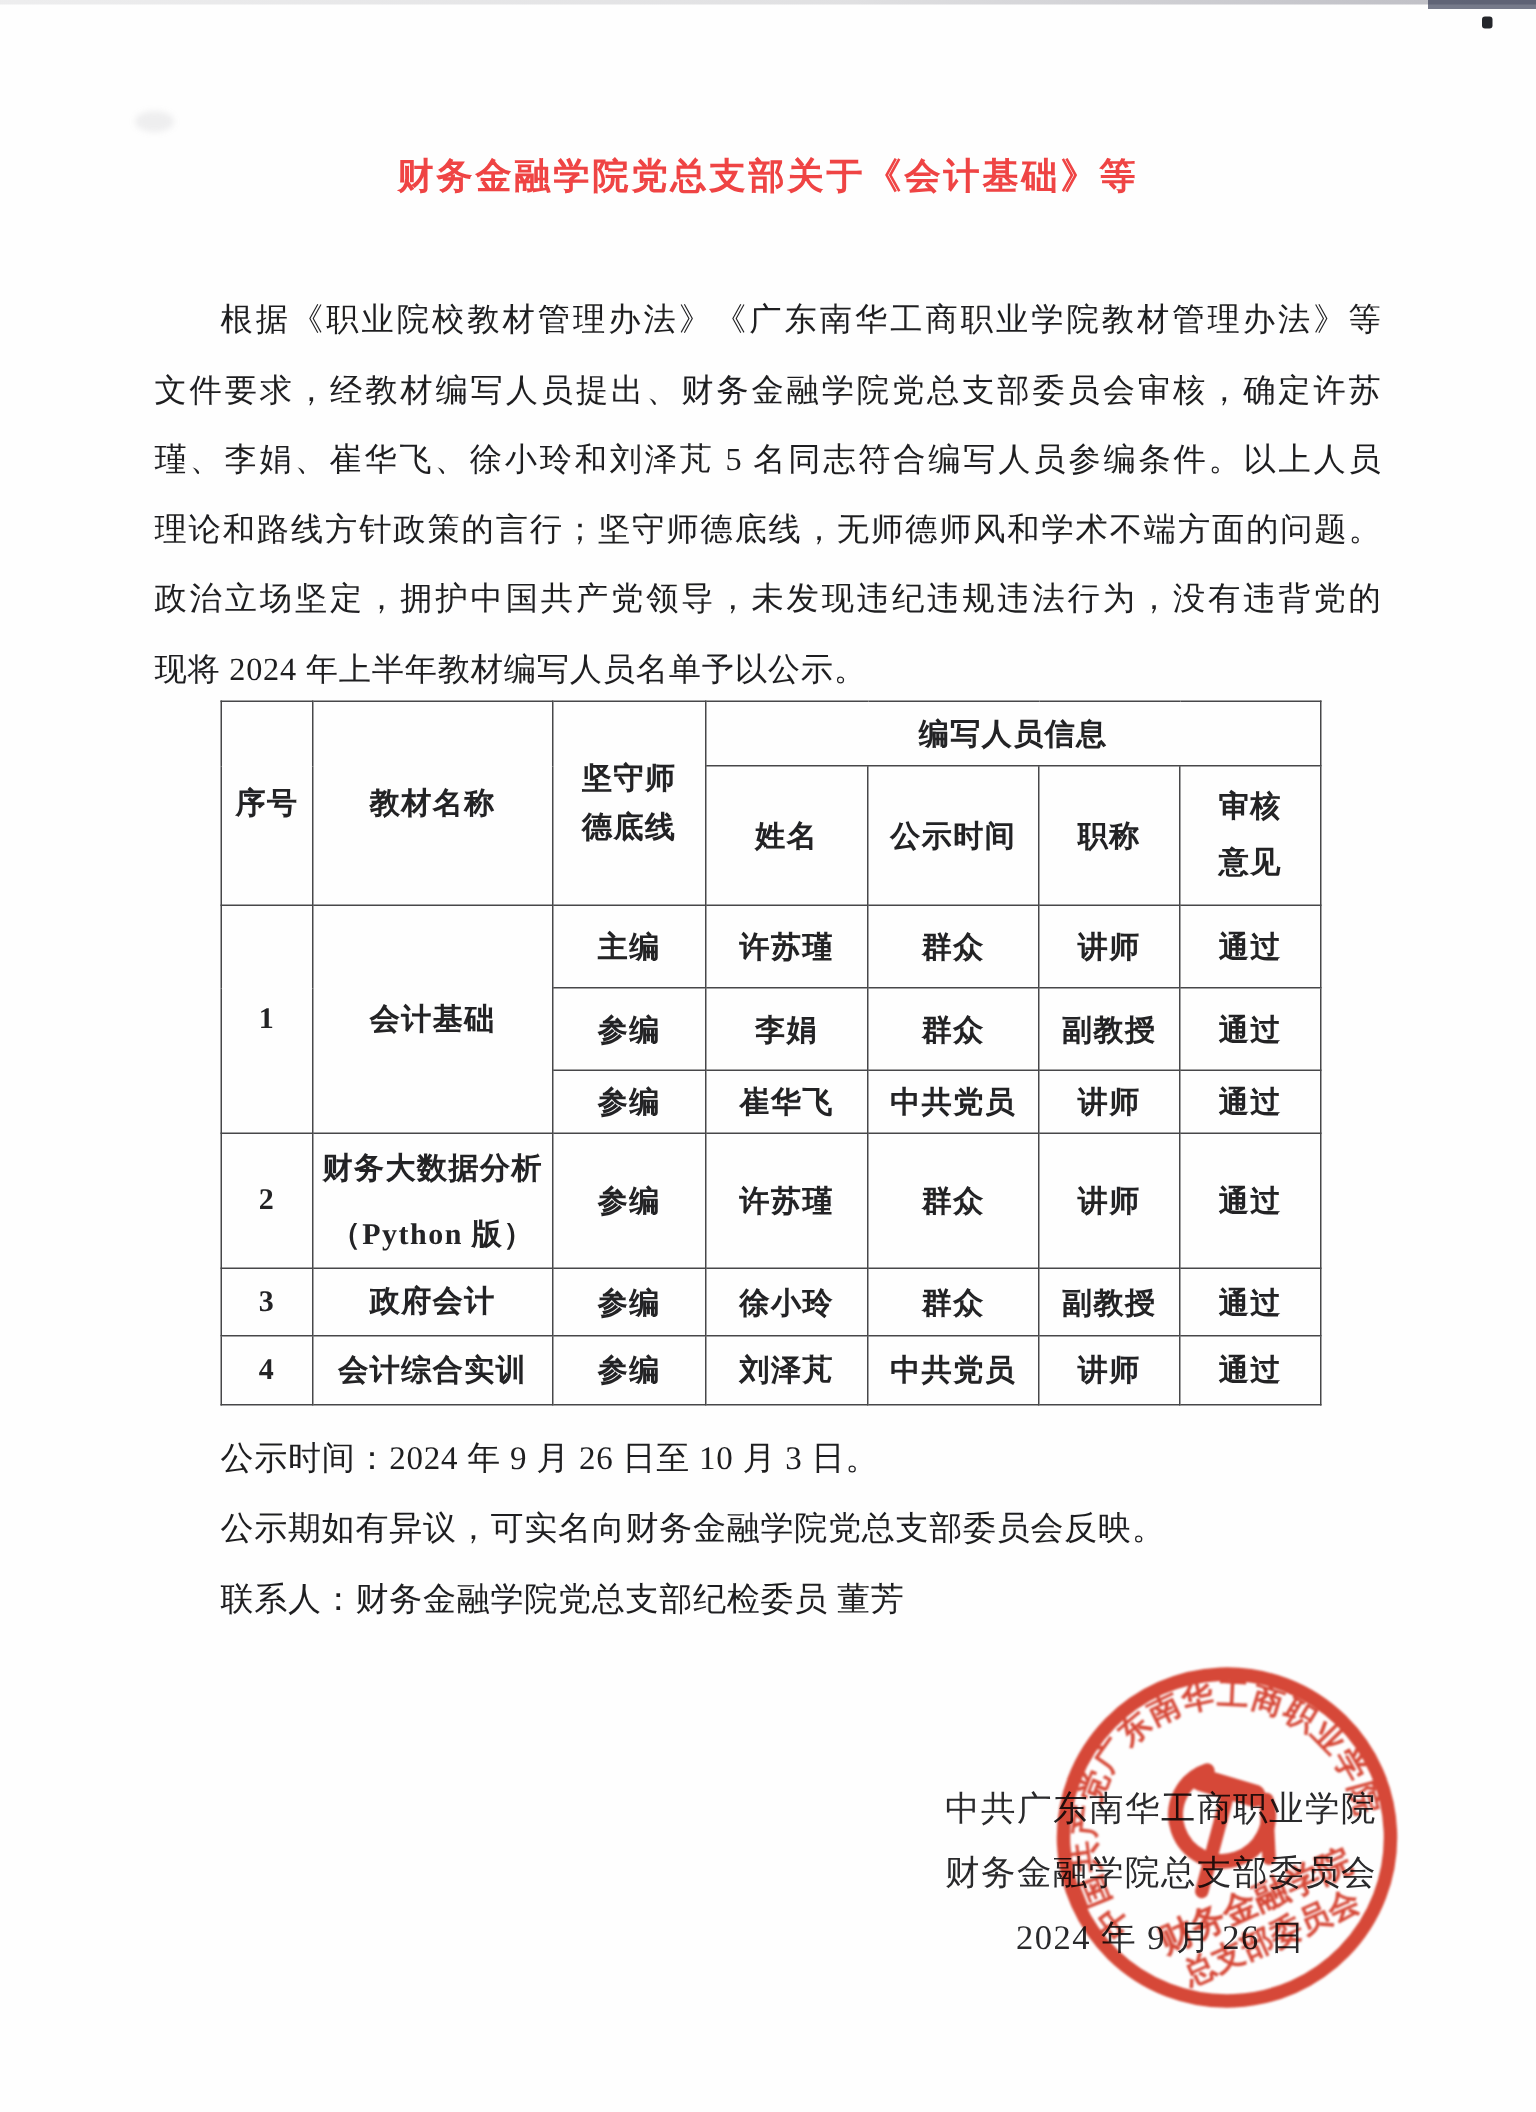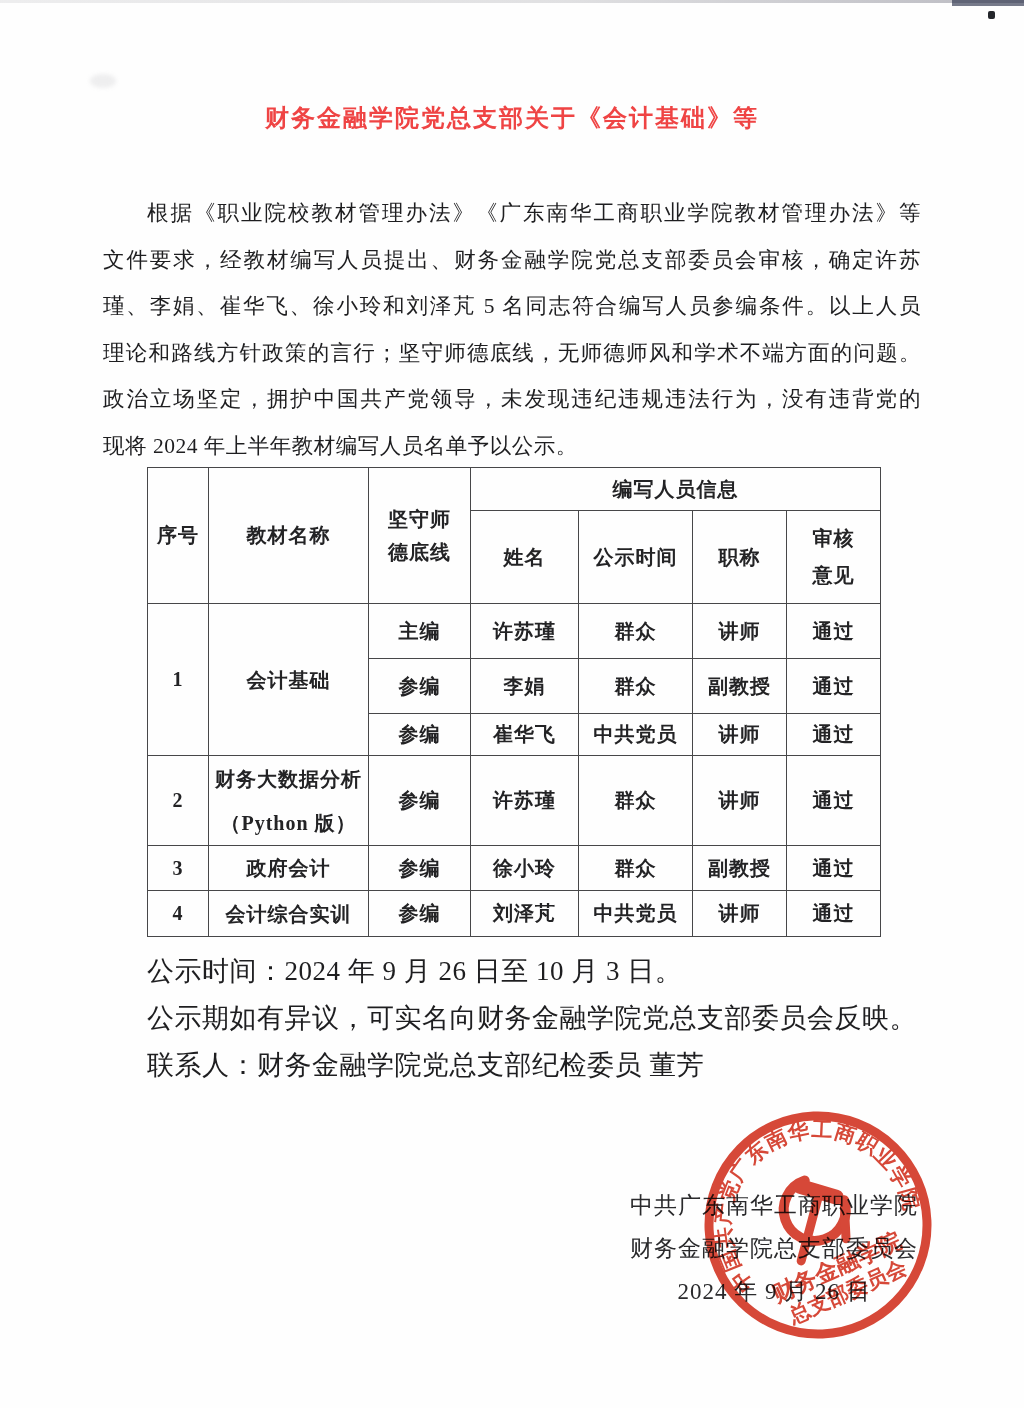--- a/index.html
+++ b/index.html
@@ -39,21 +39,21 @@
     border:1.6px solid #474749;
     font-weight:bold;text-align:center;vertical-align:middle;
     padding:0;letter-spacing:1px;
   }
   tr.hdr-top{height:43px;}
   tr.hdr-bottom{height:93px;}
   .wrap3{display:inline-block;width:68px;line-height:33px;}
   .wrap2{display:inline-block;width:48px;line-height:37px;}
   td.book-name{line-height:44px;}
 
-  .footer-text{position:absolute;top:948px;left:103px;width:820px;font-size:27px;}
+  .footer-text{position:absolute;top:948px;left:103px;width:820px;font-size:22px;}
   .footer-line{height:47px;line-height:47px;padding-left:44px;letter-spacing:.5px;}
 
   .signature{
     position:absolute;left:618px;top:1184px;width:312px;
     text-align:center;font-size:23px;line-height:43px;letter-spacing:1px;color:#2a2a2c;
   }
 
   .seal{
     position:absolute;left:693px;top:1100px;width:250px;height:250px;
     mix-blend-mode:multiply;opacity:.93;filter:blur(.6px);

